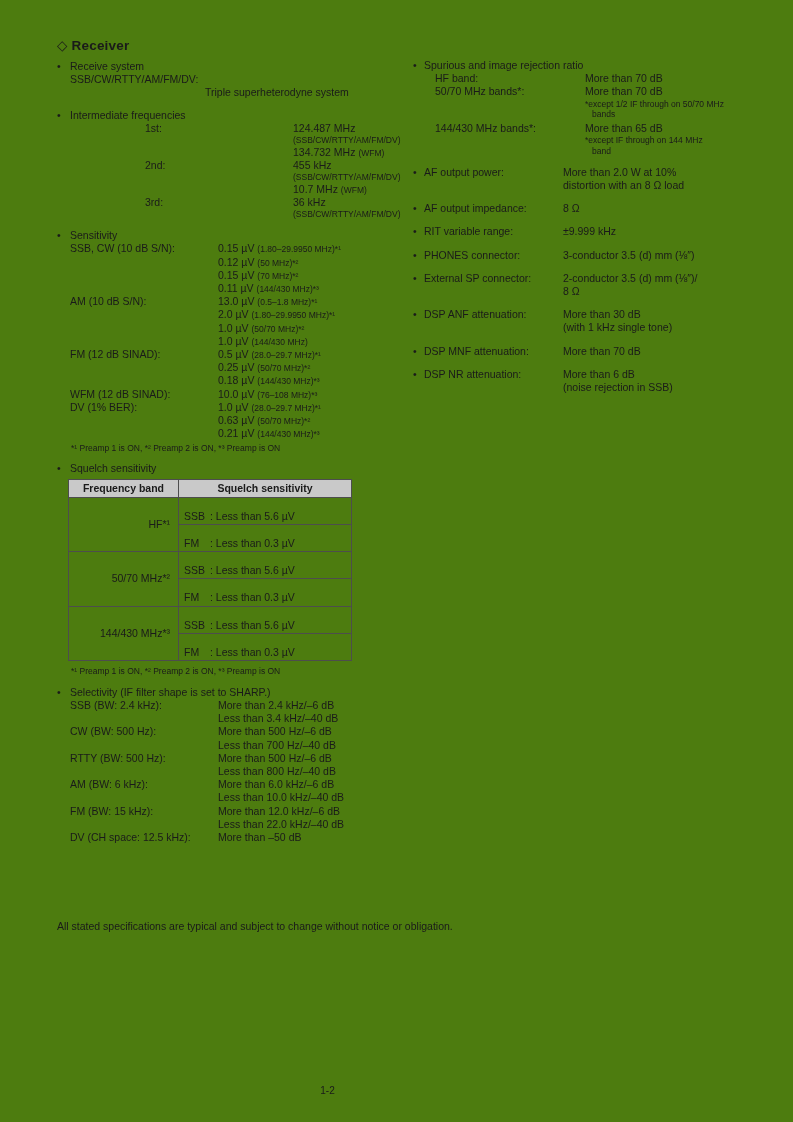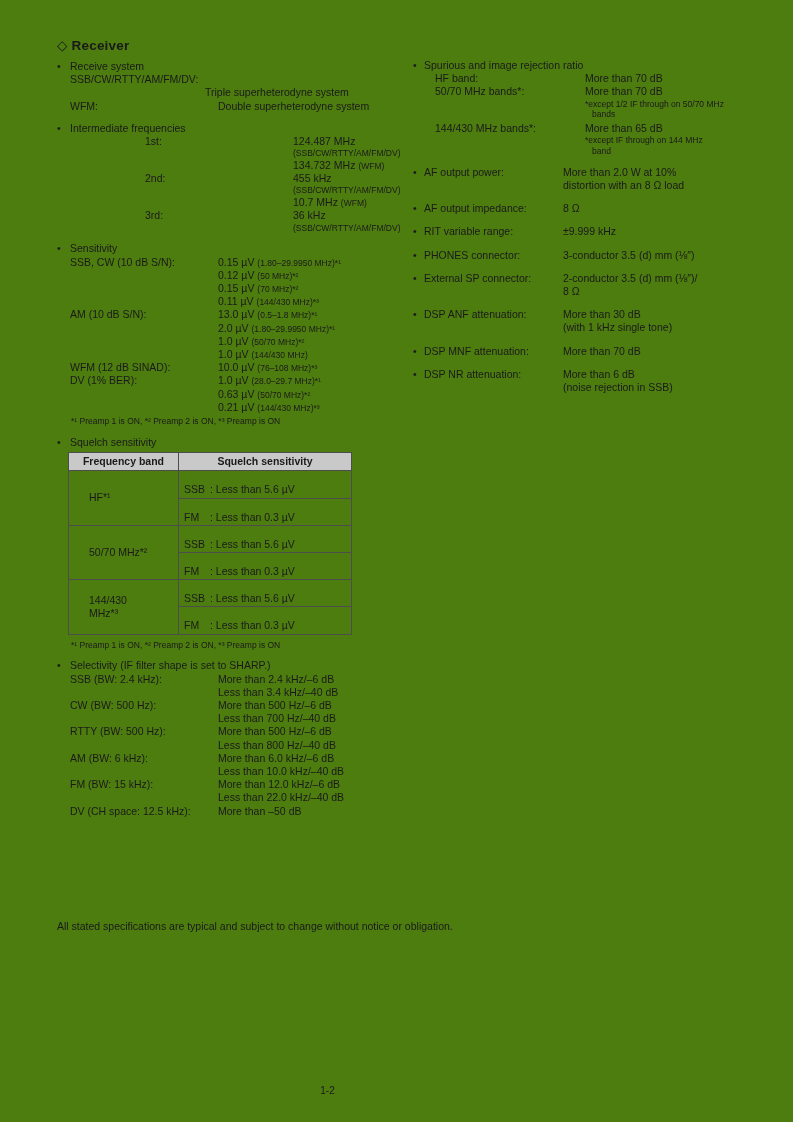--- a/index.html
+++ b/index.html
@@ -19,21 +19,21 @@
   .vstack{flex:1;min-width:0;}
   .small{font-size:8.5px;}
   .valcol{margin-left:148px;}
   .indent1{padding-left:13px;}
   .footnote{font-size:8.5px;margin:2px 0 0 14px;}
   .sq-table{border-collapse:collapse;margin:3px 0 5px 11px;}
   .sq-table th,.sq-table td{border:1px solid #4d4d4d;}
   .sq-table thead th{background:#c9c9c9;font-weight:bold;text-align:center;padding:2px 4px;font-size:10.5px;}
   .sq-th-band{width:101px;}
   .sq-th-sens{width:164px;}
-  .sq-band{text-align:left;vertical-align:middle;padding:2px 20px;margin-left:16px;}
+  .sq-band{text-align:right;vertical-align:middle;padding:2px 8px;margin-left:16px;}
   .sq-sens{padding:12px 5px 1px 5px;}
   .sq-mode{display:inline-block;width:26px;}
   .r-item{display:flex;margin-bottom:10px;}
   .r-label{flex:0 0 150px;display:flex;}
   .r-bullet{flex:0 0 11px;}
   .sp-label{flex:0 0 150px;padding-left:22px;}
   .note2{padding-left:7px;}
   .mt2{margin-top:2px;}
   .footer-note{position:absolute;left:57px;top:920px;}
   .page-number{position:absolute;left:0;top:1085px;width:655px;text-align:center;font-size:10px;}
@@ -48,24 +48,20 @@
 
       <div class="section-title">◇ Receiver</div>
 
       <div class="group">
         <div class="bullet-row">
           <span class="bullet">•</span>
           <span>Receive system</span>
         </div>
         <div class="indent1">SSB/CW/RTTY/AM/FM/DV:</div>
         <div class="valcol">Triple superheterodyne system</div>
-        <div class="srow">
-          <div class="lcell">WFM:</div>
-          <div class="vstack">Double superheterodyne system</div>
-        </div>
       </div>
 
       <div class="group">
         <div class="bullet-row">
           <span class="bullet">•</span>
           <span>Intermediate frequencies</span>
         </div>
         <div class="srow">
           <div class="lcell if-label">1st:</div>
           <div class="vstack">
@@ -110,20 +106,28 @@
         <div class="srow">
           <div class="lcell">AM (10 dB S/N):</div>
           <div class="vstack">
             <div><span>13.0 µV</span> <span class="small">(0.5–1.8 MHz)*¹</span></div>
             <div><span>2.0 µV</span> <span class="small">(1.80–29.9950 MHz)*¹</span></div>
             <div><span>1.0 µV</span> <span class="small">(50/70 MHz)*²</span></div>
             <div><span>1.0 µV</span> <span class="small">(144/430 MHz)</span></div>
           </div>
         </div>
 
+        <div class="srow">
+          <div class="lcell">FM (12 dB SINAD):</div>
+          <div class="vstack">
+            <div><span>0.5 µV</span> <span class="small">(28.0–29.7 MHz)*¹</span></div>
+            <div><span>0.25 µV</span> <span class="small">(50/70 MHz)*²</span></div>
+            <div><span>0.18 µV</span> <span class="small">(144/430 MHz)*³</span></div>
+          </div>
+        </div>
 
         <div class="srow">
           <div class="lcell">WFM (12 dB SINAD):</div>
           <div class="vstack">
             <div><span>10.0 µV</span> <span class="small">(76–108 MHz)*³</span></div>
           </div>
         </div>
 
         <div class="srow">
           <div class="lcell">DV (1% BER):</div>

